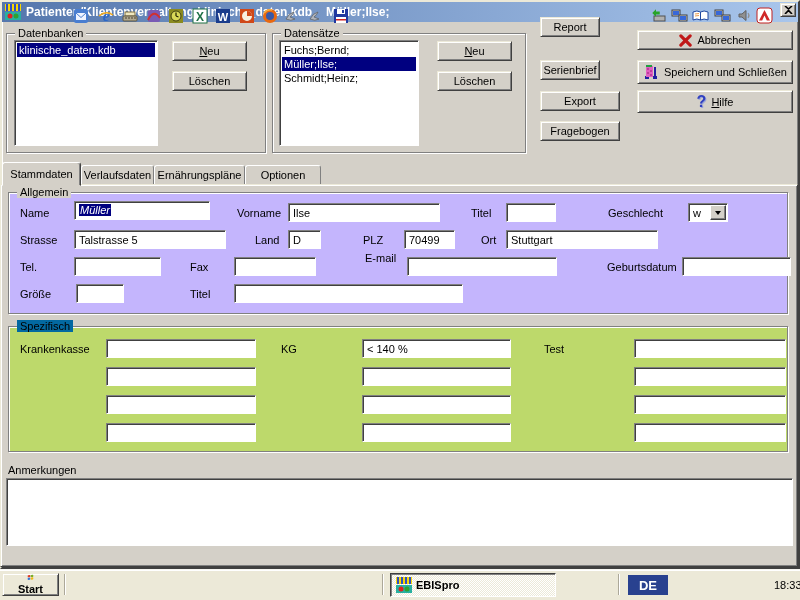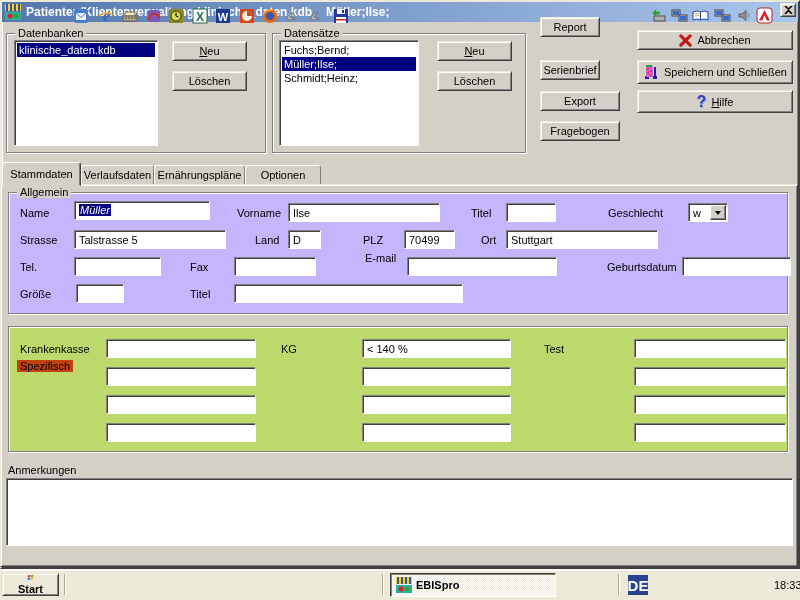--- a/index.html
+++ b/index.html
@@ -44,21 +44,21 @@
   .taskbar{position:absolute;left:0;top:569px;width:800px;height:31px;background:#ece9d8;border-top:1px solid #f8f7f2;
     box-shadow:inset 0 1px 0 #fff;}
   .startbtn{left:2px;top:4px;width:57px;height:23px;font-weight:bold;gap:3px;background:#ece9d8;flex-direction:column;}
   .vsep{position:absolute;top:5px;width:2px;height:21px;border-left:1px solid #aca899;border-right:1px solid #fff;}
   .ql{position:absolute;top:7px;width:17px;height:17px;display:flex;align-items:center;justify-content:center;}
   .task-active{position:absolute;display:flex;align-items:center;gap:4px;padding:0 5px;font-weight:bold;font-size:11px;
     border:1px solid;border-color:#404040 #fff #fff #404040;box-shadow:inset 1px 1px 0 #808080;background-color:#ece9d8;
     background-image:linear-gradient(45deg,#fff 25%,transparent 25%,transparent 75%,#fff 75%),
       linear-gradient(45deg,#fff 25%,transparent 25%,transparent 75%,#fff 75%);
     background-size:2px 2px;background-position:0 0,1px 1px;}
-  .tray-de{position:absolute;width:20px;height:20px;background:#29418f;color:#fff;font-weight:bold;font-size:15px;
+  .tray-de{position:absolute;width:40px;height:20px;background:#29418f;color:#fff;font-weight:bold;font-size:13px;
     display:flex;align-items:center;justify-content:center;}
   .clock{position:absolute;font-size:11px;}
   .ebicon{display:inline-flex;}
 </style>
 </head>
 <body>
 
 <div class="winframe"></div>
 
 <div class="titlebar" style="background:linear-gradient(to right,#5577ad,#a9c6ec);">
@@ -198,21 +198,21 @@
 <input class="field" style="left: 407px; top: 257px; width: 150px;" value="">
 <span class="lbl" style="left:607px;top:261px;">Geburtsdatum</span>
 <input class="field" style="left: 682px; top: 257px; width: 109px;" value="">
 
 <span class="lbl" style="left:20px;top:288px;">Größe</span>
 <input class="field" style="left: 76px; top: 284px; width: 48px;" value="">
 <span class="lbl" style="left:190px;top:288px;">Titel</span>
 <input class="field" style="left: 234px; top: 284px; width: 229px;" value="">
 
 <div class="groupbox" style="left:8px;top:326px;width:780px;height:126px;background:#bdd96b;">
-  <span class="grouplabel" style="background:#c2410c;margin-top:40px;">Spezifisch</span>
+  <span class="grouplabel" style="background:#0369a1;">Spezifisch</span>
 </div>
 <span class="lbl" style="left:20px;top:343px;">Krankenkasse</span>
 <input class="field" style="left: 106px; top: 339px; width: 150px;" value="">
 <span class="lbl" style="left:281px;top:343px;">KG</span>
 <input class="field" style="left: 362px; top: 339px; width: 149px;" value="&lt; 140 %">
 <span class="lbl" style="left:544px;top:343px;">Test</span>
 <input class="field" style="left: 634px; top: 339px; width: 152px;" value="">
 
 <input class="field" style="left: 106px; top: 367px; width: 150px;" value="">
 <input class="field" style="left: 362px; top: 367px; width: 149px;" value="">

